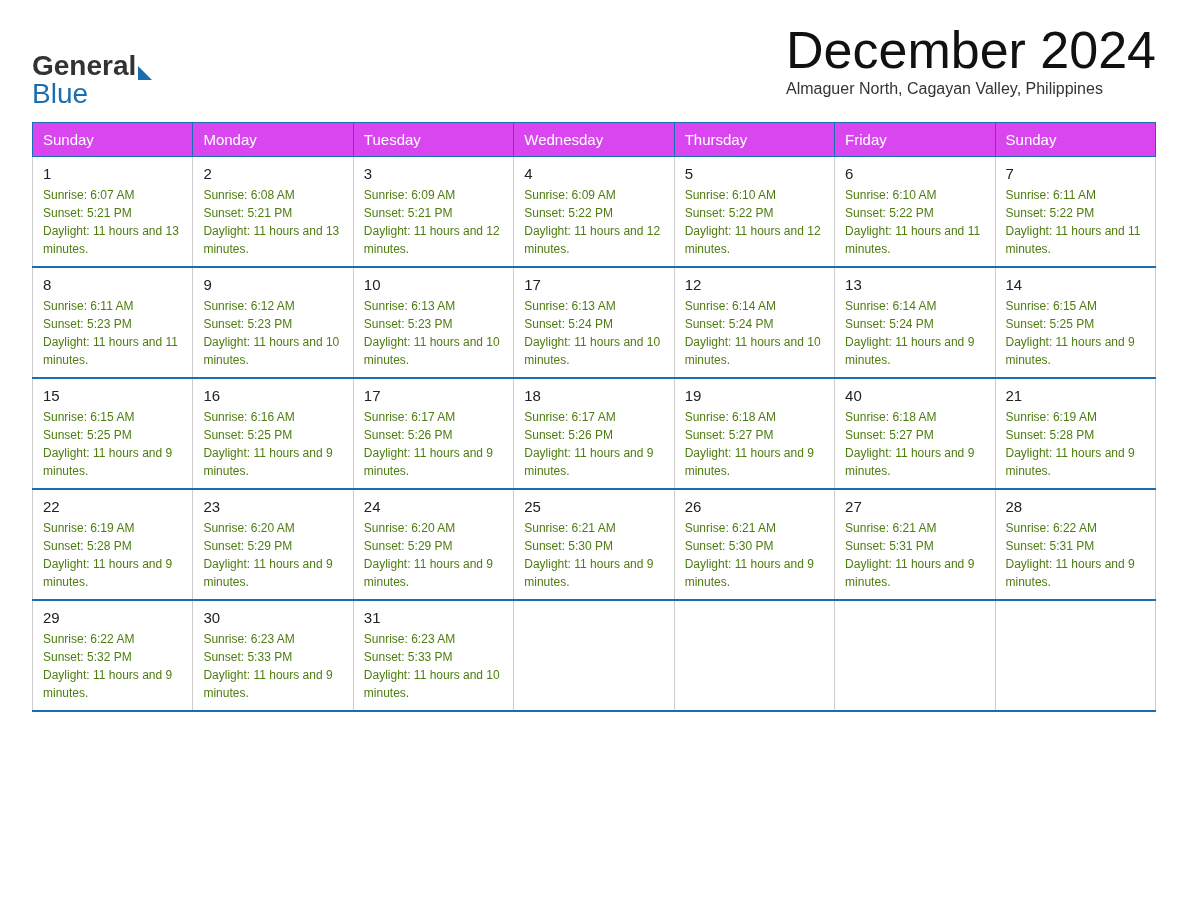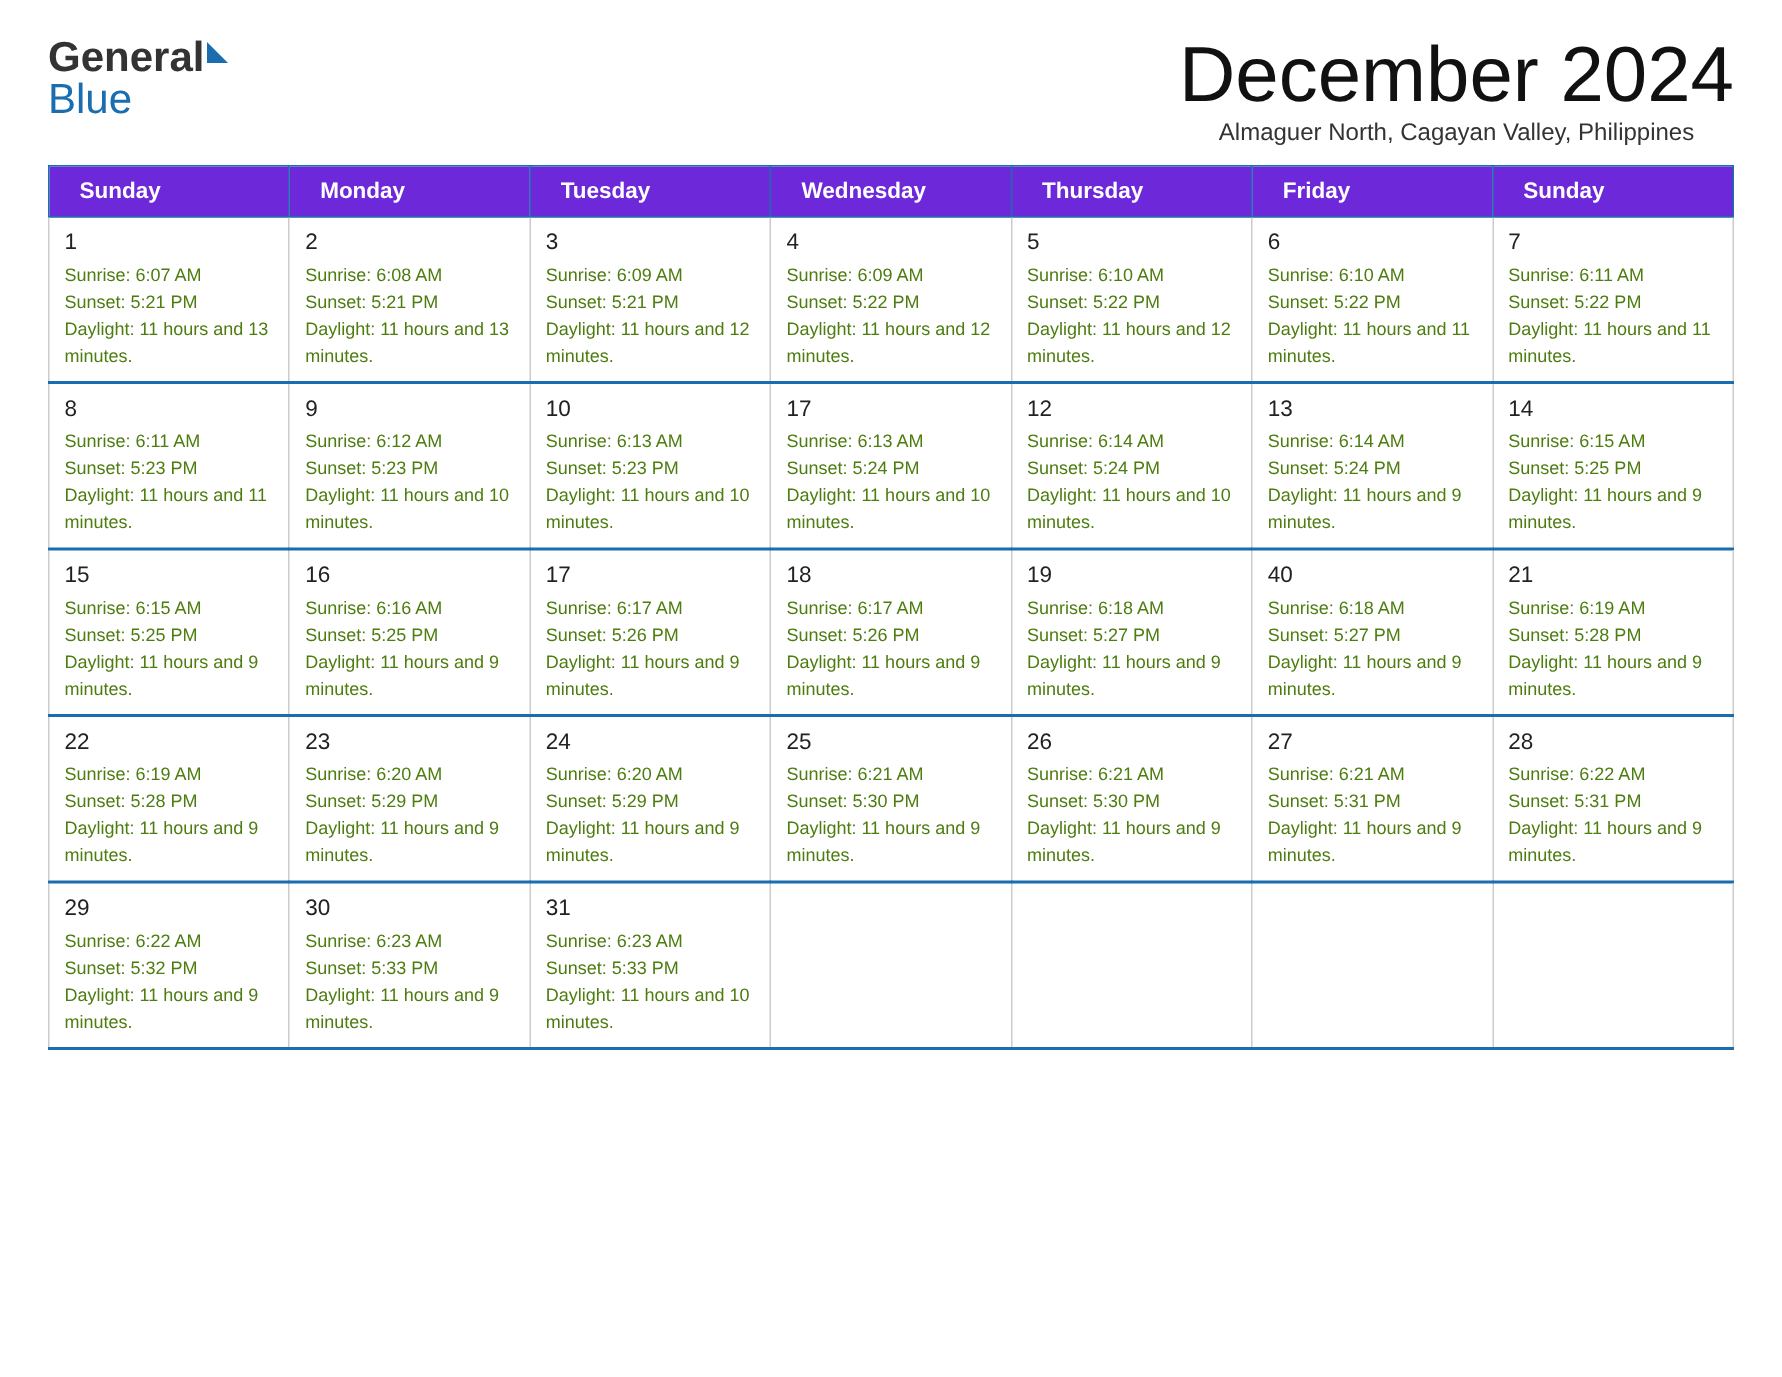--- a/index.html
+++ b/index.html
@@ -20,64 +20,65 @@
       display: flex;
       flex-direction: column;
       align-items: flex-start;
     }
     .logo-text {
       font-size: 28px;
       font-weight: bold;
       color: #333;
       line-height: 1;
       display: flex;
-      align-items: flex-start;
+      align-items: flex-end;
+      margin-top: 28px;
     }
     .logo-general { color: #333; }
     .logo-arrow {
       display: inline-block;
       width: 0;
       height: 0;
       border-left: 14px solid #1a6eb0;
       border-top: 14px solid transparent;
       border-bottom: 0px solid transparent;
       margin-left: 2px;
       margin-top: 4px;
     }
     .logo-blue {
       color: #1a6eb0;
       font-size: 28px;
       font-weight: normal;
       margin-top: -2px;
     }
     .title-section {
-      text-align: center;
+      text-align: left;
     }
     .month-title {
       font-size: 52px;
       font-weight: 300;
       color: #111;
       line-height: 1;
     }
     .location {
       font-size: 16px;
       color: #333;
       margin-top: 4px;
     }
     table {
       width: 100%;
       border-collapse: collapse;
       margin-top: 12px;
     }
     thead th {
-      background-color: #6d28d9;
+      background-color: #d946ef;
       color: #fff;
       font-size: 15px;
-      font-weight: bold;
-      padding: 8px 20px;
+      font-weight: normal;
+      padding: 8px 10px;
       text-align: left;
       border: 1px solid #1a6eb0;
     }
     tbody td {
       vertical-align: top;
       padding: 8px 10px;
       border: 1px solid #ccc;
       font-size: 12.5px;
       color: #222;
       width: 14.28%;

